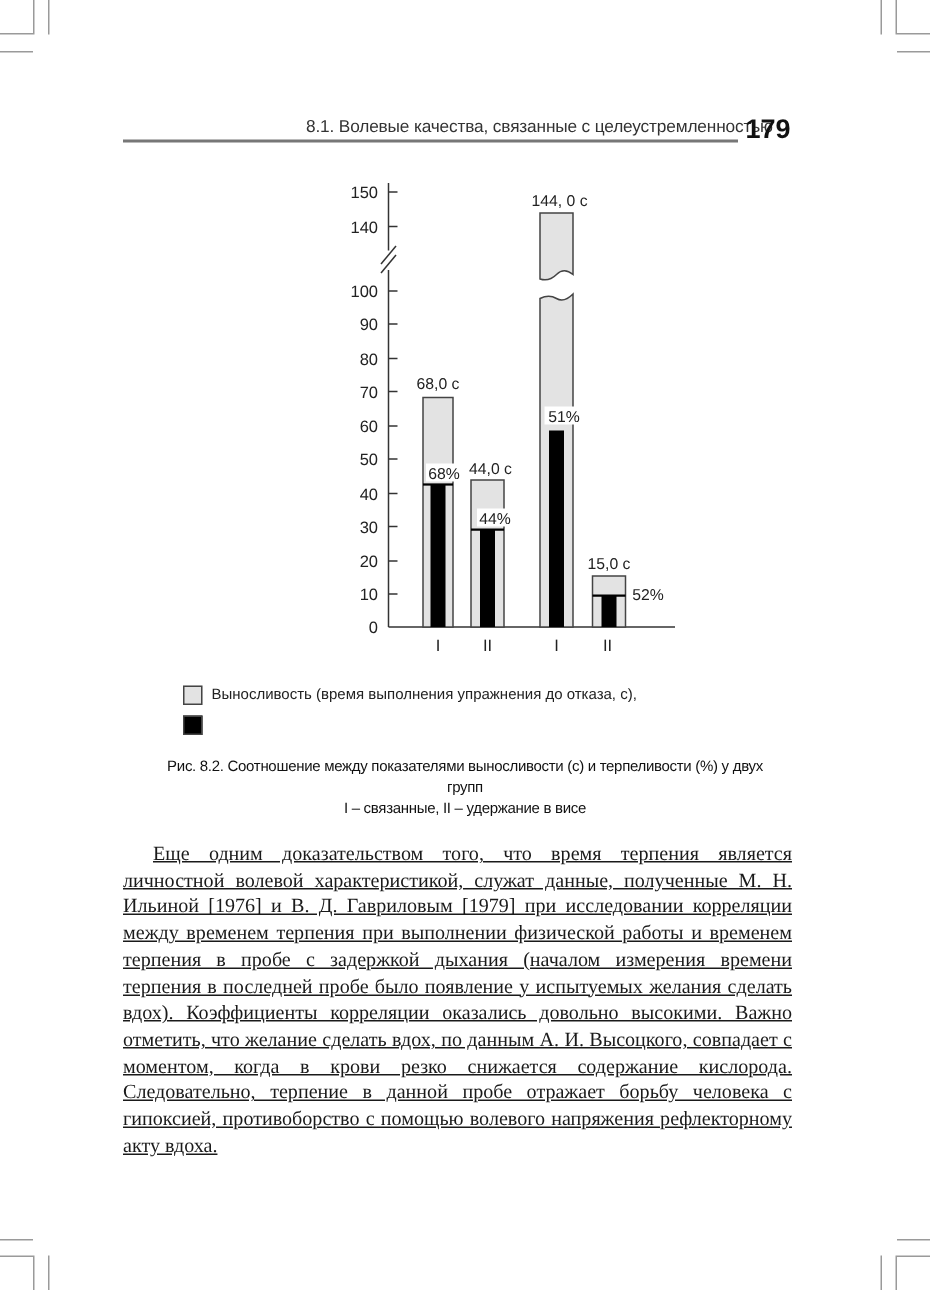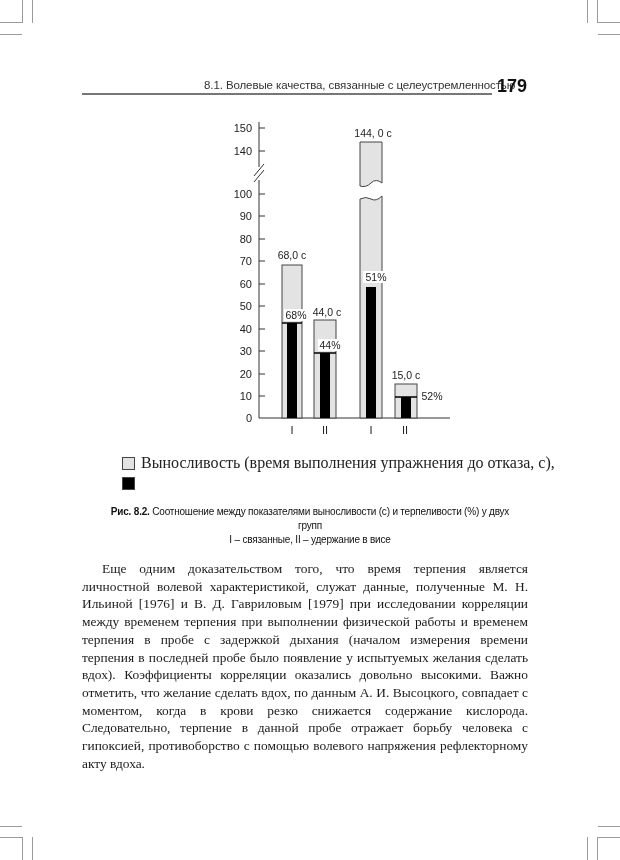--- a/index.html
+++ b/index.html
@@ -4,29 +4,29 @@
 <style>
   html, body { margin: 0; padding: 0; background: #ffffff; }
   body { width: 620px; height: 860px; position: relative; overflow: hidden; font-family: "Liberation Sans", sans-serif; color: #1a1a1a; }
   .crop { position: absolute; background: #9a9a9a; }
   .header-title { position: absolute; left: 204px; top: 79px; font-size: 11.5px; color: #333; letter-spacing: -0.1px; }
   .page-num { position: absolute; left: 497px; top: 76px; font-size: 18px; font-weight: bold; color: #111; }
   .header-rule { position: absolute; left: 82px; top: 93px; width: 410px; height: 1.5px; background: #777; }
   svg.chart { position: absolute; left: 0; top: 0; }
   .tick-label { font-family: "Liberation Sans", sans-serif; font-size: 11px; fill: #222; }
   .bar-label { font-family: "Liberation Sans", sans-serif; font-size: 10.5px; fill: #222; }
-  .legend { position: absolute; left: 122px; top: 453px; font-size: 16px; color: #222; font-family: Liberation Serif, serif; }
+  .legend { position: absolute; left: 122px; top: 453px; font-size: 10px; color: #222; }
   .legend-row { display: flex; align-items: center; height: 20px; }
   .swatch { width: 11px; height: 11px; border: 1px solid #444; margin-right: 6px; }
   .swatch.light { background: #e3e3e3; }
   .swatch.dark { background: #000; }
   .caption { position: absolute; left: 100px; top: 505px; width: 420px; text-align: center; font-size: 10px; line-height: 14px; color: #111; letter-spacing: -0.2px; }
-  .caption b { font-weight: bold; }
+  .caption b { font-weight: normal; }
   .body-text { position: absolute; left: 82px; top: 560px; width: 446px; font-family: "Liberation Serif", serif; font-size: 13.4px; line-height: 17.7px; color: #1a1a1a; text-align: justify; }
-  .body-text p { margin: 0; text-indent: 20px; }
+  .body-text p { margin: 0; text-indent: 20px; text-decoration: underline; }
 </style>
 </head>
 <body>
 
 <div class="crop" style="left:0;top:22px;width:22px;height:1px;"></div>
 <div class="crop" style="left:22px;top:0;width:1px;height:23px;"></div>
 <div class="crop" style="left:32px;top:0;width:1px;height:23px;"></div>
 <div class="crop" style="left:0;top:34px;width:22px;height:1px;"></div>
 <div class="crop" style="left:598px;top:22px;width:22px;height:1px;"></div>
 <div class="crop" style="left:597px;top:0;width:1px;height:23px;"></div>

